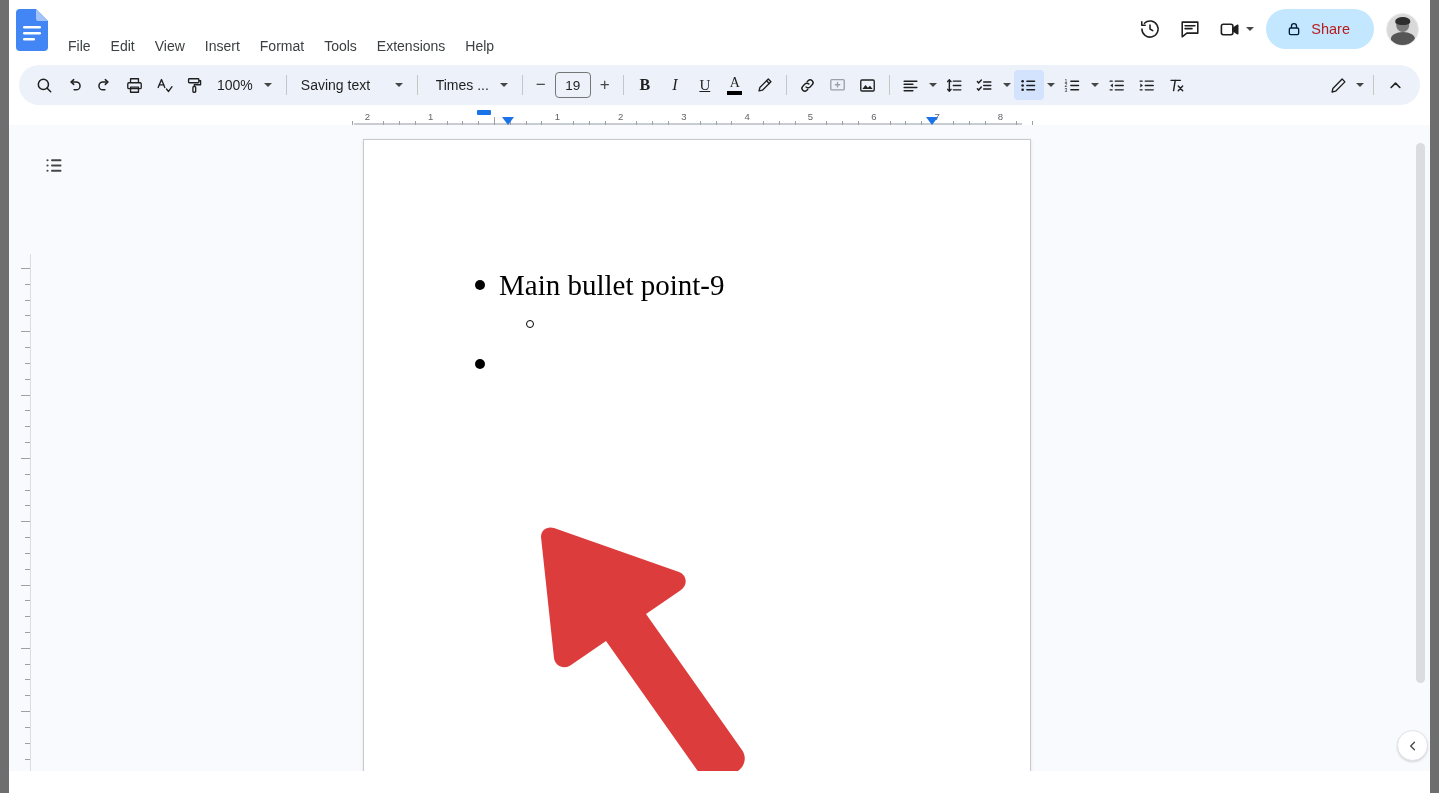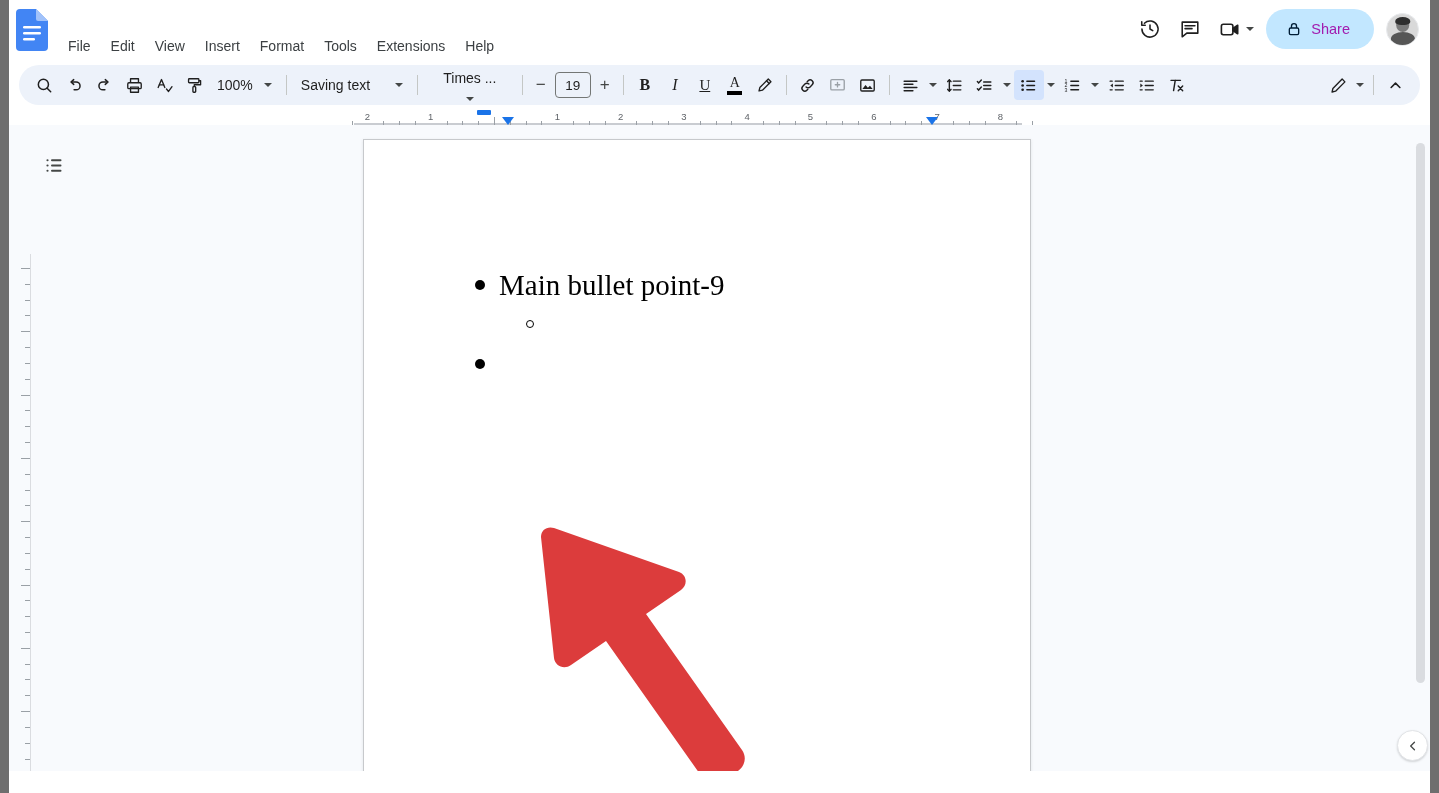--- a/index.html
+++ b/index.html
@@ -67,21 +67,21 @@
   .cam-group { display: flex; align-items: center; }
   .caret-down {
     width: 0; height: 0; border-left: 4px solid transparent;
     border-right: 4px solid transparent; border-top: 4.5px solid #444746;
     margin-left: -4px; margin-right: 6px;
   }
   .share-btn {
     display: flex; align-items: center; gap: 9px;
     height: 40px; padding: 0 24px 0 20px;
     background: #c2e7ff; border: none; border-radius: 20px;
-    color: #a21caf; font-size: 14.5px; font-weight: 500;
+    color: #b91c1c; font-size: 14.5px; font-weight: 500;
     margin-left: 6px; margin-right: 12px; white-space: nowrap;
   }
   .avatar {
     width: 33px; height: 33px; border-radius: 50%;
     overflow: hidden; background: #d9d9d9; position: relative;
     border: 1px solid #e8eaed;
   }
   .avatar .av-head {
     position: absolute; left: 50%; top: 16%; transform: translateX(-50%);
     width: 44%; height: 44%; border-radius: 50%; background: #7a7a7a;
@@ -119,21 +119,21 @@
   .tb-caret {
     width: 0; height: 0; border-left: 4px solid transparent;
     border-right: 4px solid transparent; border-top: 4.5px solid #444746;
   }
   .zoom-sel, .style-sel, .font-sel {
     display: flex; align-items: center; gap: 11px;
     height: 30px; border-radius: 4px; padding: 0 8px;
     font-size: 14px; color: #1f1f1f; white-space: nowrap;
   }
   .style-sel { width: 118px; justify-content: space-between; }
-  .font-sel  { width: 92px;  justify-content: center; flex-direction: column; }
+  .font-sel  { width: 92px;  justify-content: flex-end; }
   .fontsize-group { display: flex; align-items: center; gap: 2px; }
   .fs-pm {
     width: 24px; height: 26px; display: flex; align-items: center;
     justify-content: center; font-size: 17px; color: #444746; border-radius: 4px;
   }
   .fs-box {
     width: 36px; height: 26px; border: 1px solid #747775; border-radius: 4px;
     display: flex; align-items: center; justify-content: center;
     font-size: 13.5px; color: #1f1f1f; background: transparent;
   }

